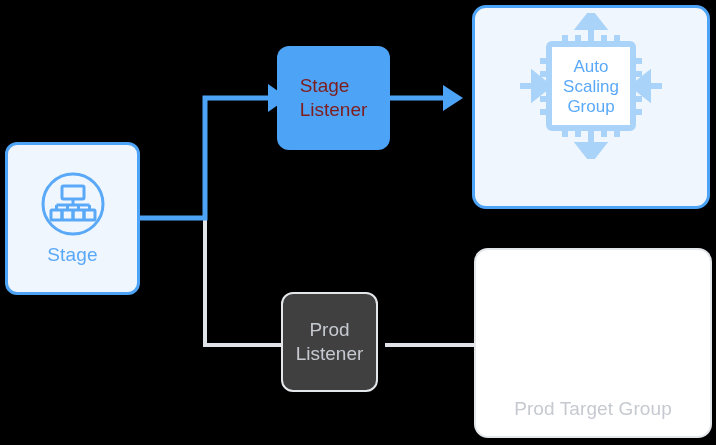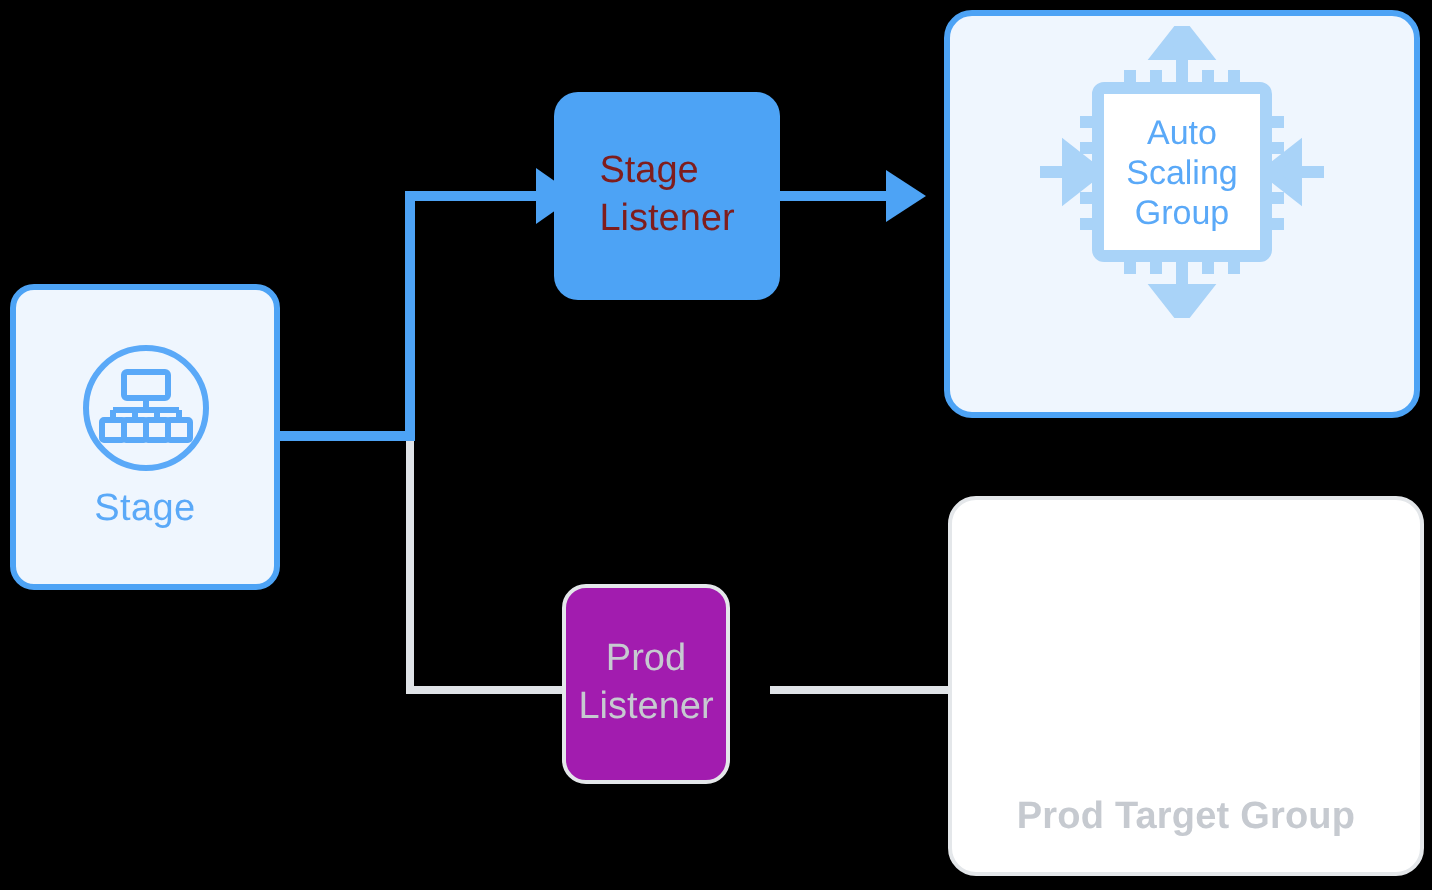--- a/index.html
+++ b/index.html
@@ -31,22 +31,22 @@
   .stage-listener{
     left:277px;top:46px;width:113px;height:104px;
     background:#4da3f5;border-radius:12px;
     display:flex;align-items:center;justify-content:center;
   }
   .stage-listener .t{
     color:#7f1d1d;font-size:19px;line-height:24px;
   }
 
   .prod-listener{
-    left:281px;top:292px;width:84px;height:100px;
-    background:#a21caf;border:2px solid #e4e7ea;border-radius:12px;
+    left:281px;top:292px;width:97px;height:100px;
+    background:#404040;border:2px solid #e4e7ea;border-radius:12px;
     display:flex;align-items:center;justify-content:center;
   }
   .prod-listener .t{
     color:#c6cad0;font-size:19px;line-height:24px;text-align:center;
   }
 
   .stage-tg{
     left:472px;top:5px;width:238px;height:204px;
     background:#eff6fe;border:3px solid #4da3f5;border-radius:14px;
   }
@@ -54,21 +54,21 @@
     position:absolute;left:0;right:0;bottom:14px;text-align:center;
     color:#5aa9f8;font-size:19px;font-weight:bold;letter-spacing:.1px;
   }
   .asg-wrap{
     position:absolute;left:50%;top:78px;transform:translate(-50%,-50%);
     width:150px;height:146px;
   }
 
   .prod-tg{
     left:474px;top:248px;width:238px;height:190px;
-    background:#ffffff;border:2px solid #e4e7ea;border-radius:14px;font-weight:bold;
+    background:#ffffff;border:2px solid #e4e7ea;border-radius:14px;
   }
   .prod-tg .tg-label{
     position:absolute;left:0;right:0;bottom:16px;text-align:center;
     color:#c6cad0;font-size:19px;letter-spacing:.1px;
   }
 </style>
 </head>
 <body>
 
 <div id="stage">

